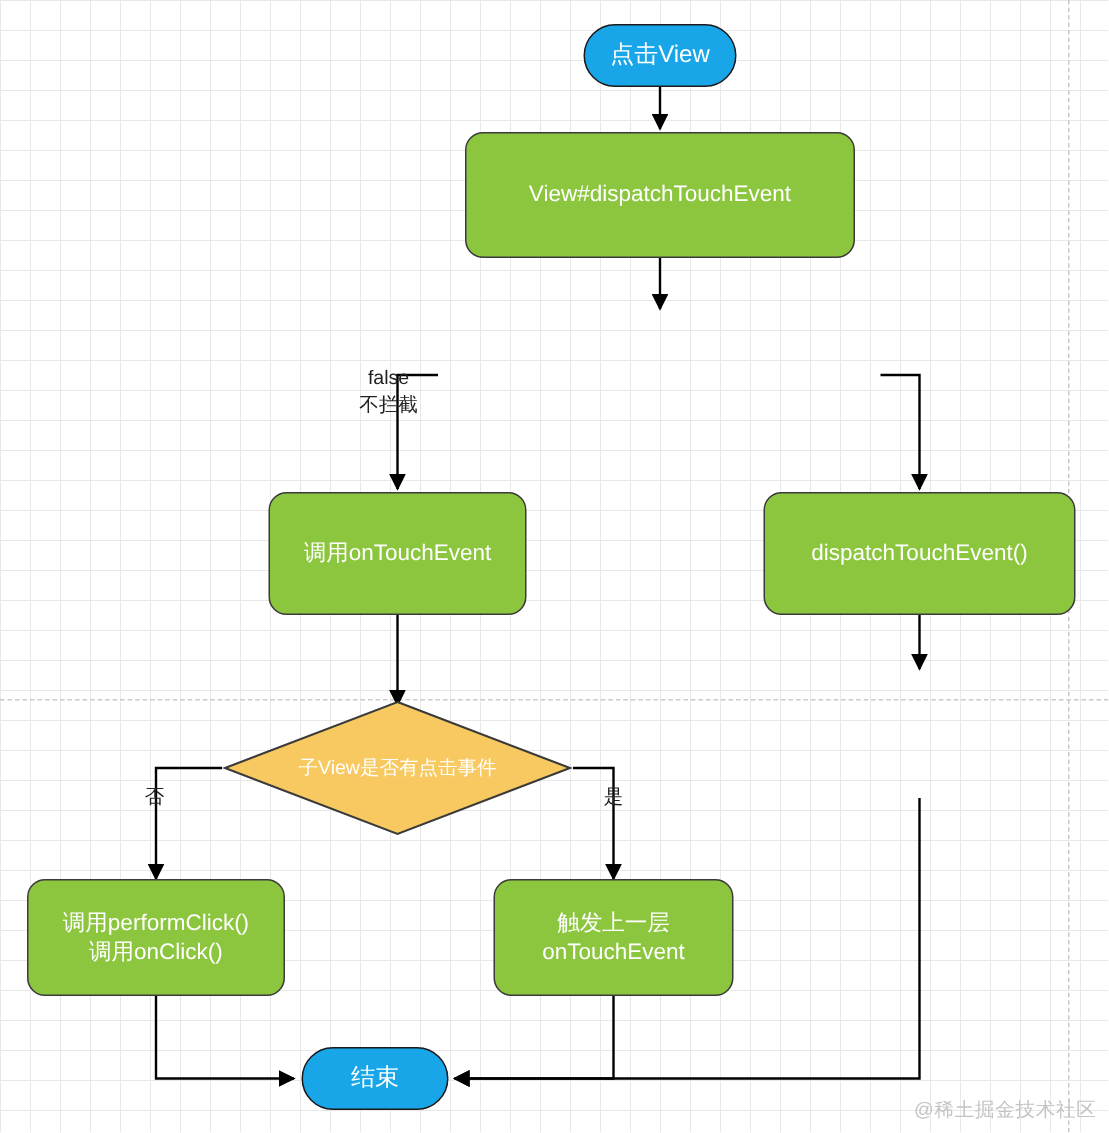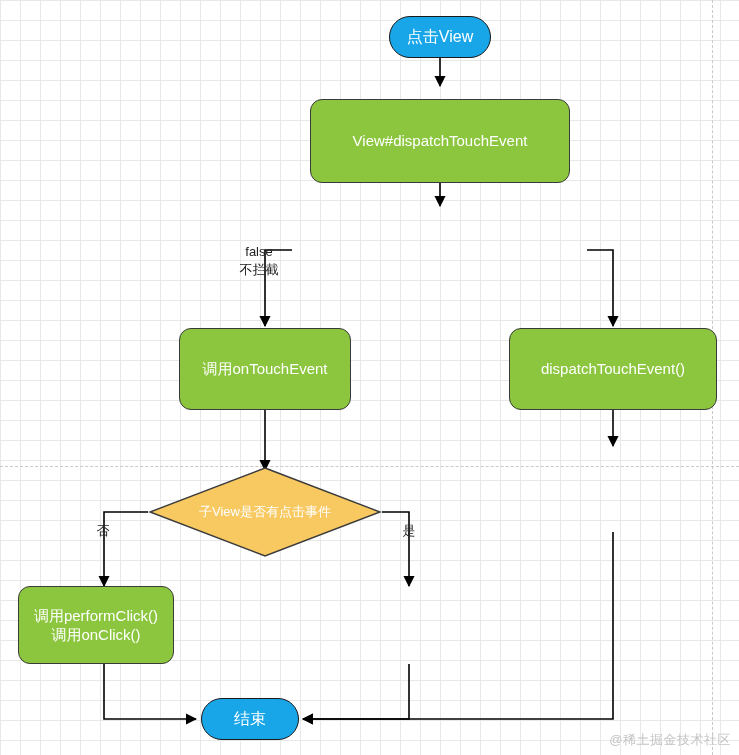--- a/index.html
+++ b/index.html
@@ -128,46 +128,50 @@
       <path d="M 104 664 L 104 719 L 196 719" marker-end="url(#arrow)"></path>
       <path d="M 409 664 L 409 719 L 303 719" marker-end="url(#arrow)"></path>
       <path d="M 613 532 L 613 719 L 303 719" marker-end="url(#arrow)"></path>
     </g>
   </svg>
 
   <div class="node terminator" style="left:389px; top:16px; width:102px; height:42px;">
     <span>点击View</span>
   </div>
 
-  <div class="node process" style="left:310px; top:88px; width:260px; height:84px;margin-top:11px;">
+  <div class="node process" style="left:310px; top:88px; width:260px; height:84px;">
     <span>View#dispatchTouchEvent</span>
   </div>
 
 
   <div class="node process" style="left:179px; top:328px; width:172px; height:82px;">
     <span>调用onTouchEvent</span>
   </div>
 
   <div class="node process" style="left:509px; top:328px; width:208px; height:82px;">
     <span>dispatchTouchEvent()</span>
   </div>
 
 
   <div class="diamond-wrap" style="left:148px; top:466px; width:234px; height:92px;">
     <svg width="234" height="92" viewBox="0 0 234 92">
       <polygon points="117,2 232,46 117,90 2,46" fill="#F8C961" stroke="#3a3a3a" stroke-width="1.4"></polygon>
     </svg>
     <div class="diamond-label">子View是否有点击事件</div>
   </div>
 
-  <div class="node process multiline" style="left:18px; top:586px; width:156px; height:78px;">
+  <div class="node process multiline" style="left:18px; top:586px; width:172px; height:78px;">
     <span class="multiline">调用performClick()
 调用onClick()</span>
   </div>
 
+  <div class="node process multiline" style="left:329px; top:586px; width:160px; height:78px;">
+    <span class="multiline">触发上一层
+onTouchEvent</span>
+  </div>
 
   <div class="node terminator" style="left:201px; top:698px; width:98px; height:42px;">
     <span>结束</span>
   </div>
 
   <div class="edge-label" style="left:231px; top:243px; width:56px;">false
 不拦截</div>
 
 
   <div class="edge-label" style="left:92px; top:522px; width:22px;">否</div>

